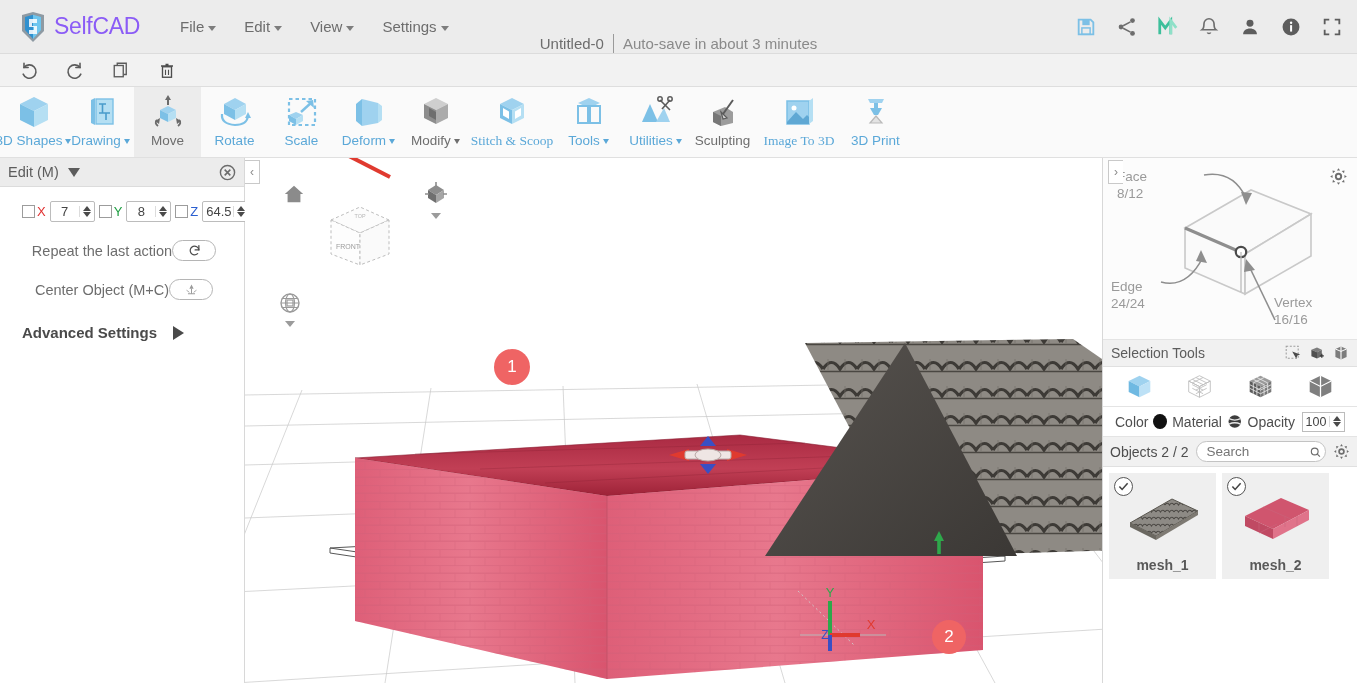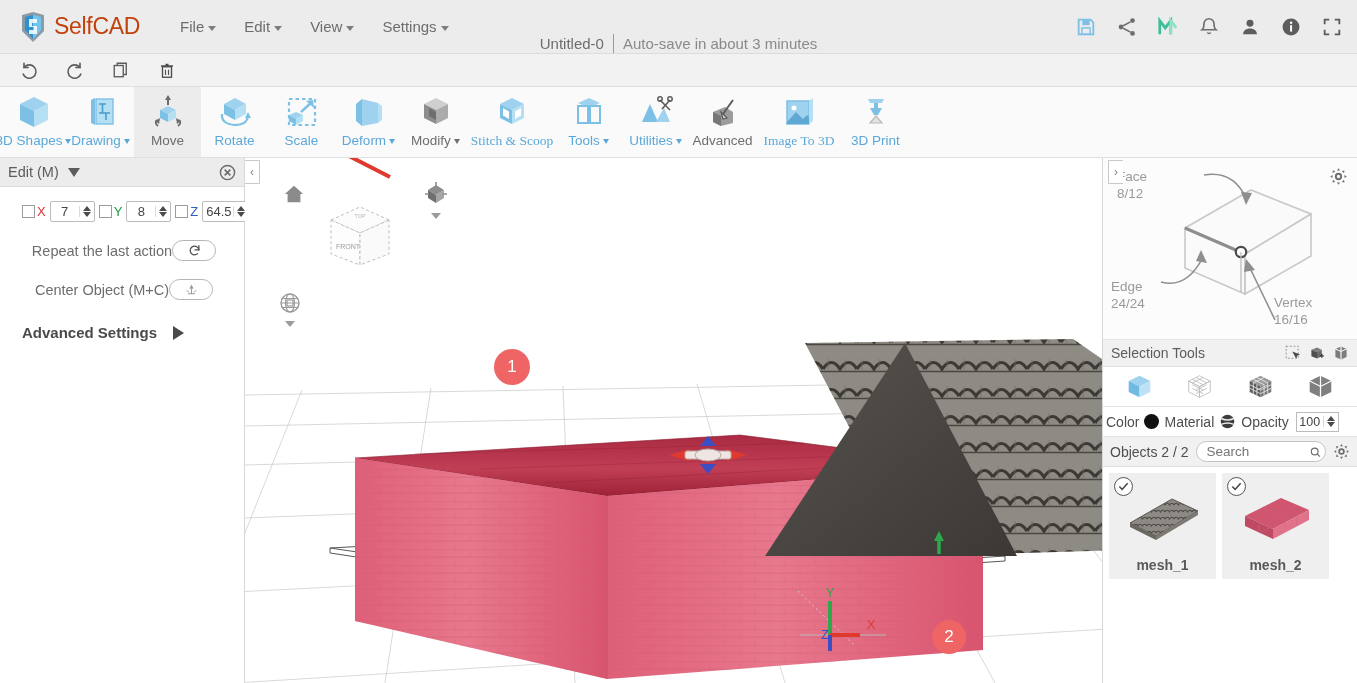--- a/index.html
+++ b/index.html
@@ -12,21 +12,21 @@
 
   
   .menubar {
     position: absolute; top: 0; left: 0; width: 1357px; height: 54px;
     background: #ececec; border-bottom: 1px solid #dcdcdc;
     display: flex; align-items: center;
   }
   .logo-wrap { display: flex; align-items: center; margin-left: 18px; }
   .logo-mark { width: 30px; height: 32px; position: relative; }
   .logo-text {
-    font-size: 23px; color: #c2410c; margin-left: 6px;
+    font-size: 23px; color: #8b5cf6; margin-left: 6px;
     letter-spacing: -0.3px; font-weight: 400;
   }
   .menu-items { display: flex; align-items: center; margin-left: 26px; }
   .menu-item {
     font-size: 15px; color: #6d6d6d; padding: 6px 14px; cursor: pointer;
     white-space: nowrap;
   }
   .caret-down {
     display: inline-block; width: 0; height: 0; margin-left: 4px;
     border-left: 4px solid transparent; border-right: 4px solid transparent;
@@ -248,21 +248,21 @@
   }
   .seltools-title { font-size: 14px; color: #5c5c5c; }
   .seltools-icons { margin-left: auto; display: flex; gap: 8px; align-items: center; }
   .selmode-row {
     height: 40px; display: flex; align-items: center;
     justify-content: space-around; border-bottom: 1px solid #e4e4e4;
     padding: 0 6px;
   }
   .selmode { cursor: pointer; width: 34px; display: flex; justify-content: center; }
   .matrow {
-    height: 30px; display: flex; align-items: center; padding: 0 3px;
+    height: 30px; display: flex; align-items: center; padding: 0 12px;
     border-bottom: 1px solid #e4e4e4; gap: 5px;
   }
   .matlbl { font-size: 14px; color: #4e4e4e; }
   .color-swatch {
     width: 15px; height: 15px; border-radius: 50%; background: #111; cursor: pointer;
   }
   .opacity-box {
     display: flex; align-items: center; border: 1px solid #bcbcbc;
     height: 20px; background: #fff; margin-left: 2px;
   }
@@ -530,21 +530,21 @@
 
     <div class="tool">
       <div class="tool-ico">
         <svg width="40" height="40" viewBox="0 0 40 40">
           <path d="M10 20 L22 15 L30 20 L30 31 L18 34 L10 30 Z" fill="#9c9c9c"></path>
           <path d="M10 20 L18 24 L18 34 L10 30 Z" fill="#777"></path>
           <path d="M30 8 L20 22" stroke="#5b5b5b" stroke-width="2"></path>
           <path d="M18 20 L24 26 L20 27 Z" fill="#d6d6d6" stroke="#5b5b5b" stroke-width="1.2"></path>
         </svg>
       </div>
-      <span class="tool-label dim">Advanced</span>
+      <span class="tool-label dim">Sculpting</span>
     </div>
 
     <div class="tool wide">
       <div class="tool-ico">
         <svg width="40" height="40" viewBox="0 0 40 40">
           <path d="M8 9 L30 9 L30 32 L8 32 Z" fill="#9fd2ef" stroke="#7cc0e6" stroke-width="1.5"></path>
           <path d="M30 9 L34 6 L34 29 L30 32 Z" fill="#b5dff3"></path>
           <circle cx="15" cy="16" r="2.5" fill="#fff"></circle>
           <path d="M8 30 L17 20 L24 27 L28 23 L30 25 L30 32 L8 32 Z" fill="#5fa8d4"></path>
         </svg>

